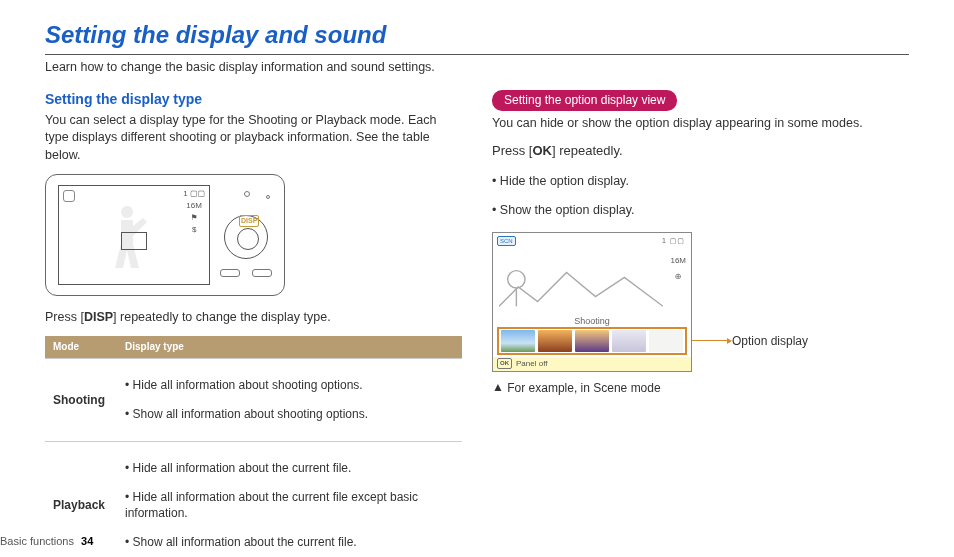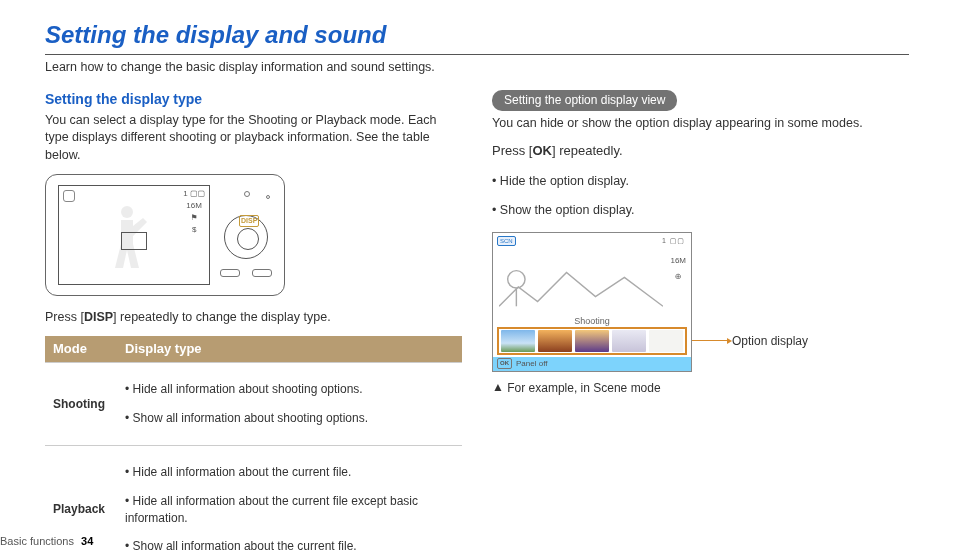--- a/index.html
+++ b/index.html
@@ -75,34 +75,34 @@
   .sb1 { left:2px; top:84px; } .sb2 { left:34px; top:84px; }
 
   .press-line { margin-bottom:10px; }
   .bold-token { font-weight:700; }
 
   table.display-table {
     width: 100%; border-collapse: collapse; font-size:12px;
   }
   .display-table th {
     background: #b79c72; color:#fff; font-weight:700; text-align:left;
-    padding: 4px 8px; font-size:13px;
+    padding: 4px 8px; font-size:10px;
   }
   .display-table td {
     padding: 6px 8px; vertical-align: top;
     border-bottom: 1px solid #ccc;
   }
   .display-table td.mode { font-weight:700; width:72px; vertical-align: middle; }
   .display-table tr.first td { border-top: 1px solid #ccc; }
   .bullets { list-style: none; padding:0; margin:0; }
   .bullets li::before { content:"•  "; }
   .bullets li { margin:12px 0; }
 
   .pill-head {
-    display:inline-block; background:#737373; color:#fff;
+    display:inline-block; background:#be185d; color:#fff;
     border-radius: 10px; padding: 2px 12px; font-size:12px; margin-bottom:4px; font-weight: 500;
   }
 
   .press-ok { font-size:13px; margin: 8px 0 2px 0; }
   .press-ok .ok { font-weight:700; }
 
   .opt-illus-wrap { position:relative; width:260px; margin-top:12px; }
   .opt-illus {
     width:200px; height:140px; border:1px solid #888; position:relative; background:#fff;
   }
@@ -117,21 +117,21 @@
   .opt-illus .landscape-label {
     position:absolute; left:0; right:0; top:82px; text-align:center; font-size:9px; color:#666;
   }
   .opt-illus .thumb-row {
     position:absolute; left:4px; right:4px; top:94px; height:28px;
     border:2px solid #d78a2c; display:flex; gap:3px; padding:2px; align-items:center;
   }
   .opt-illus .thumb { flex:1; height:22px; border-radius:1px; }
   .opt-illus .bottom-bar {
     position:absolute; left:0; right:0; bottom:0; height:14px;
-    background:#7dd3fc; font-size:8px; color:#555; display:flex; align-items:center; gap:4px; padding:0 4px;
+    background:#fef9c3; font-size:8px; color:#555; display:flex; align-items:center; gap:4px; padding:0 4px;
   }
   .opt-illus .bottom-bar .okb { border:1px solid #777; border-radius:2px; font-size:6px; padding:0 2px; font-weight:700;}
   .callout-line {
     position:absolute; left:200px; top:108px; width:36px; height:0; border-top:1px solid #d78a2c;
   }
   .callout-line::after { content:""; position:absolute; right:-4px; top:-3px; width:0;height:0;border-left:5px solid #d78a2c;border-top:3px solid transparent;border-bottom:3px solid transparent; }
   .callout-text { position:absolute; left:240px; top:101px; font-size:12px; white-space:nowrap; }
   .example-note { margin-top:8px; font-size:12px; }
   .example-note .tri { display:inline-block; transform:translateY(-1px); }
 

